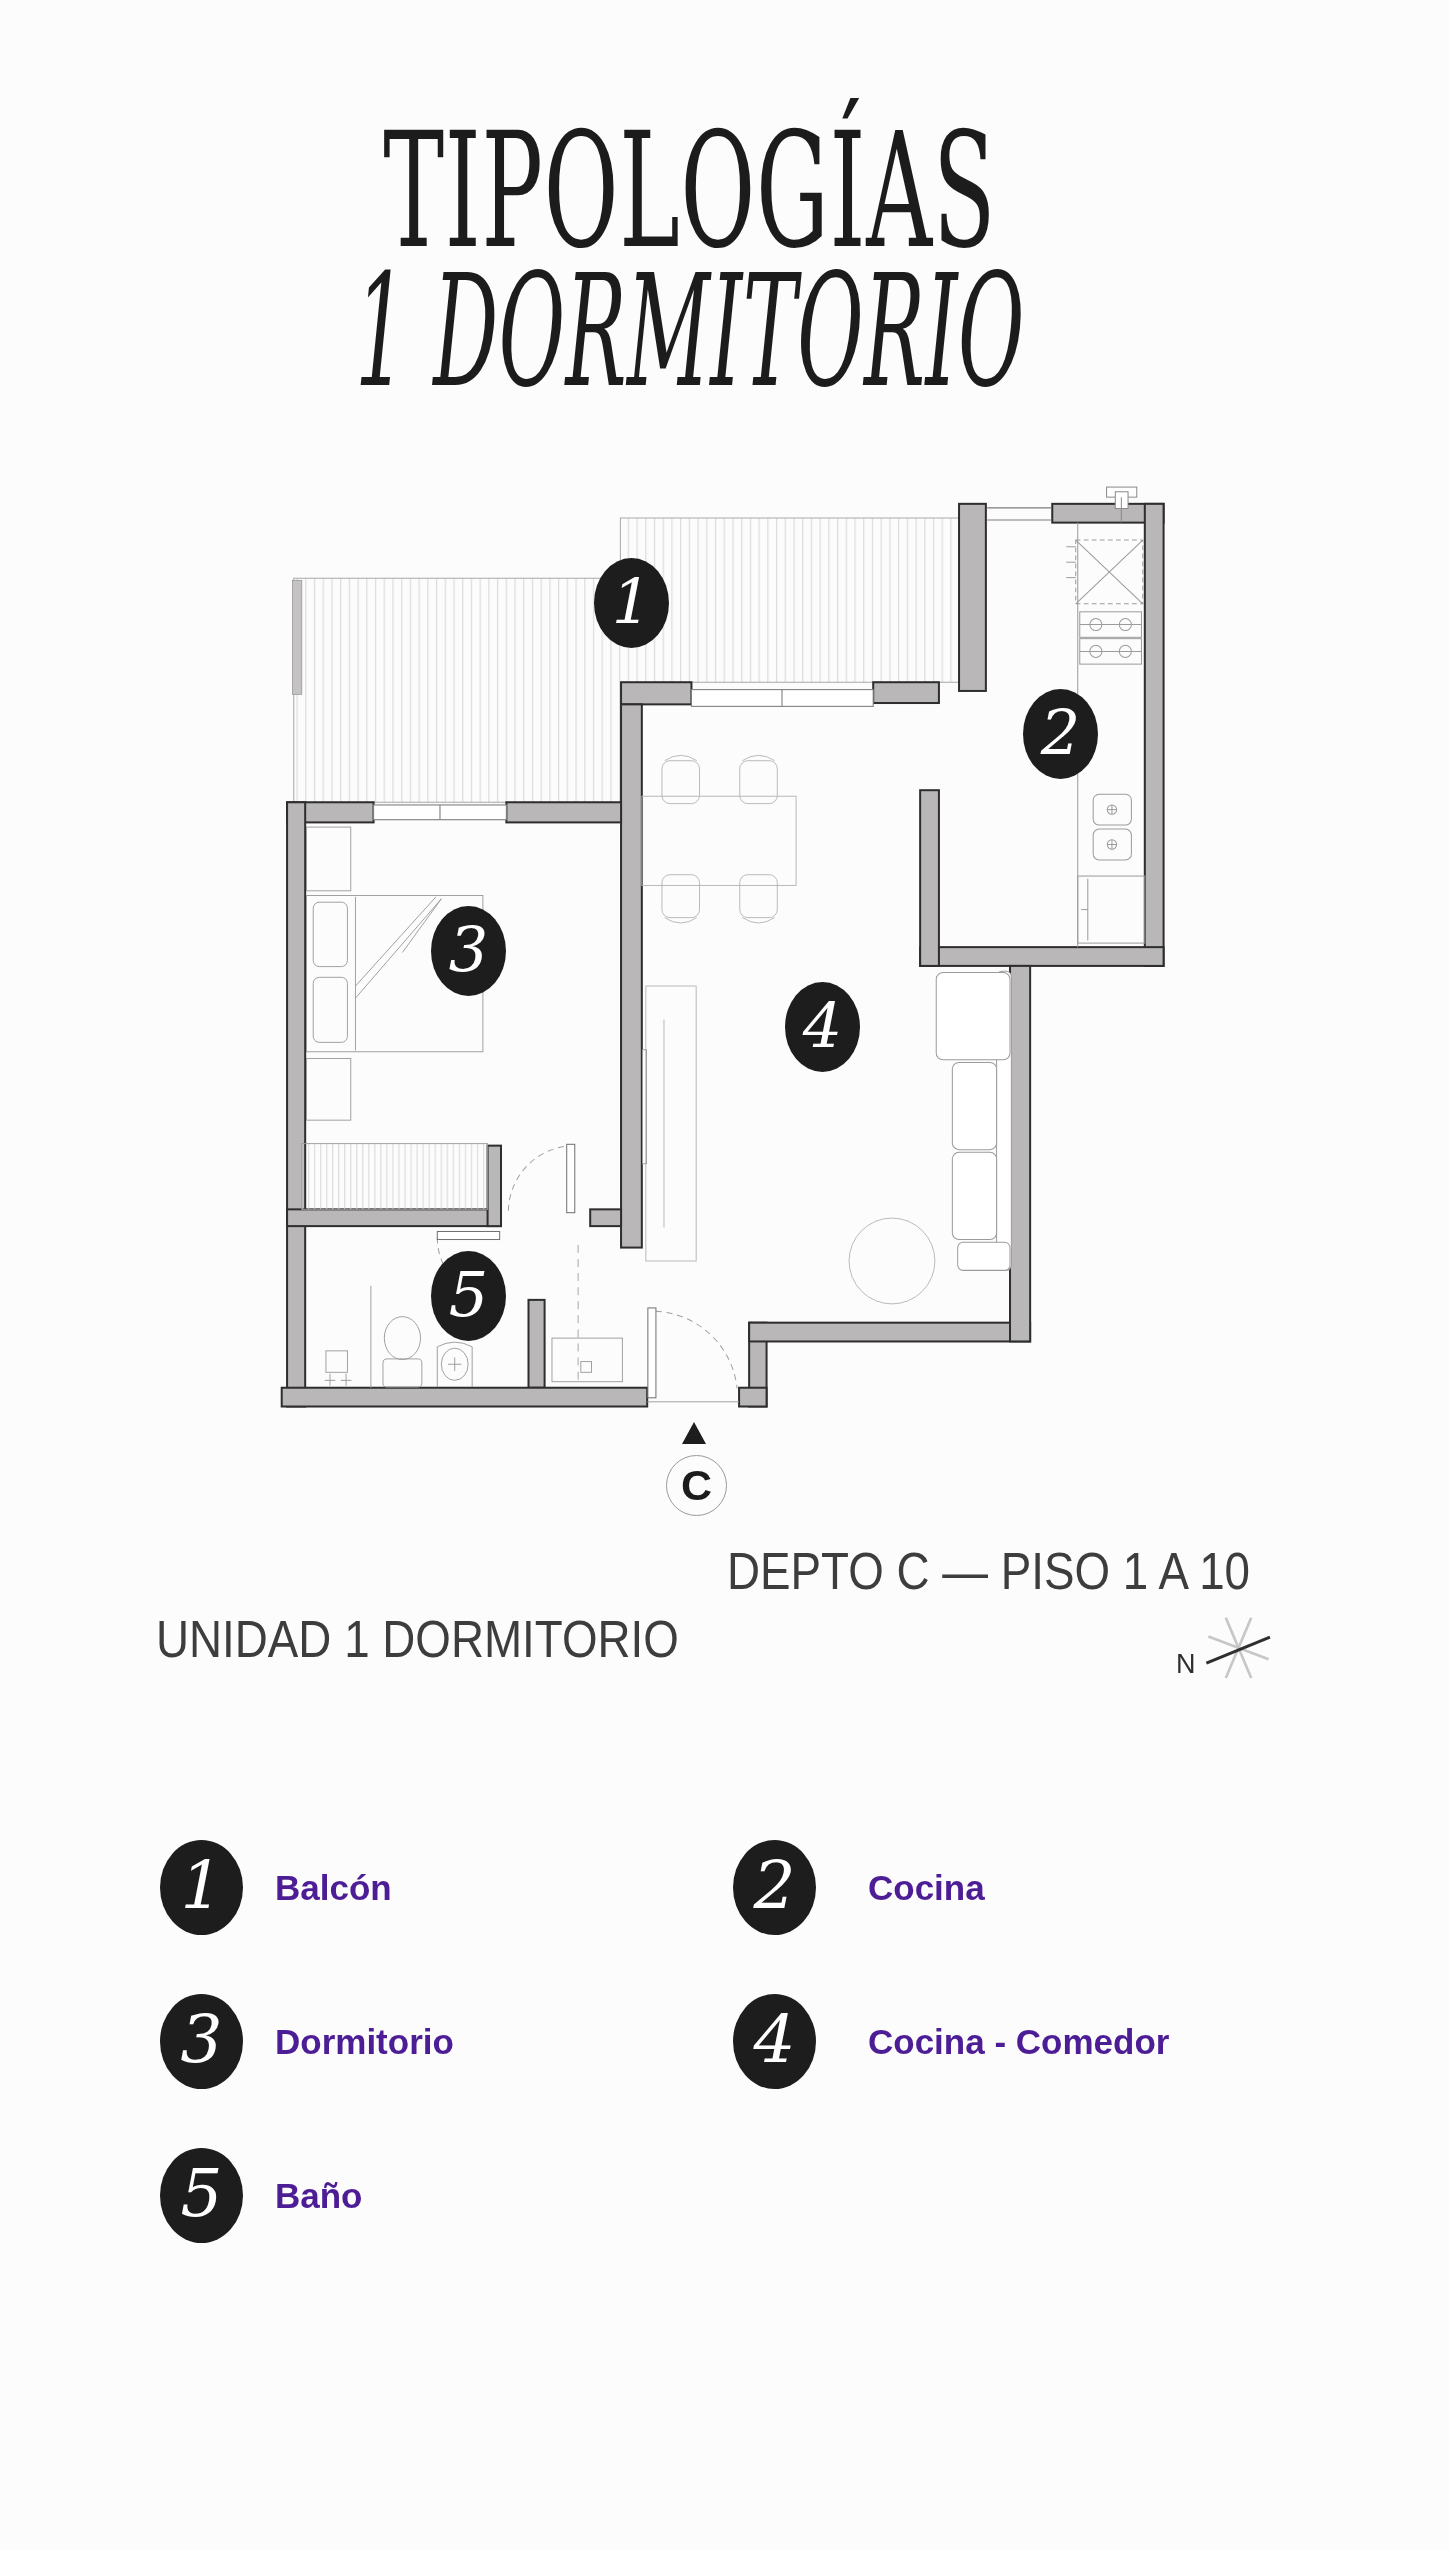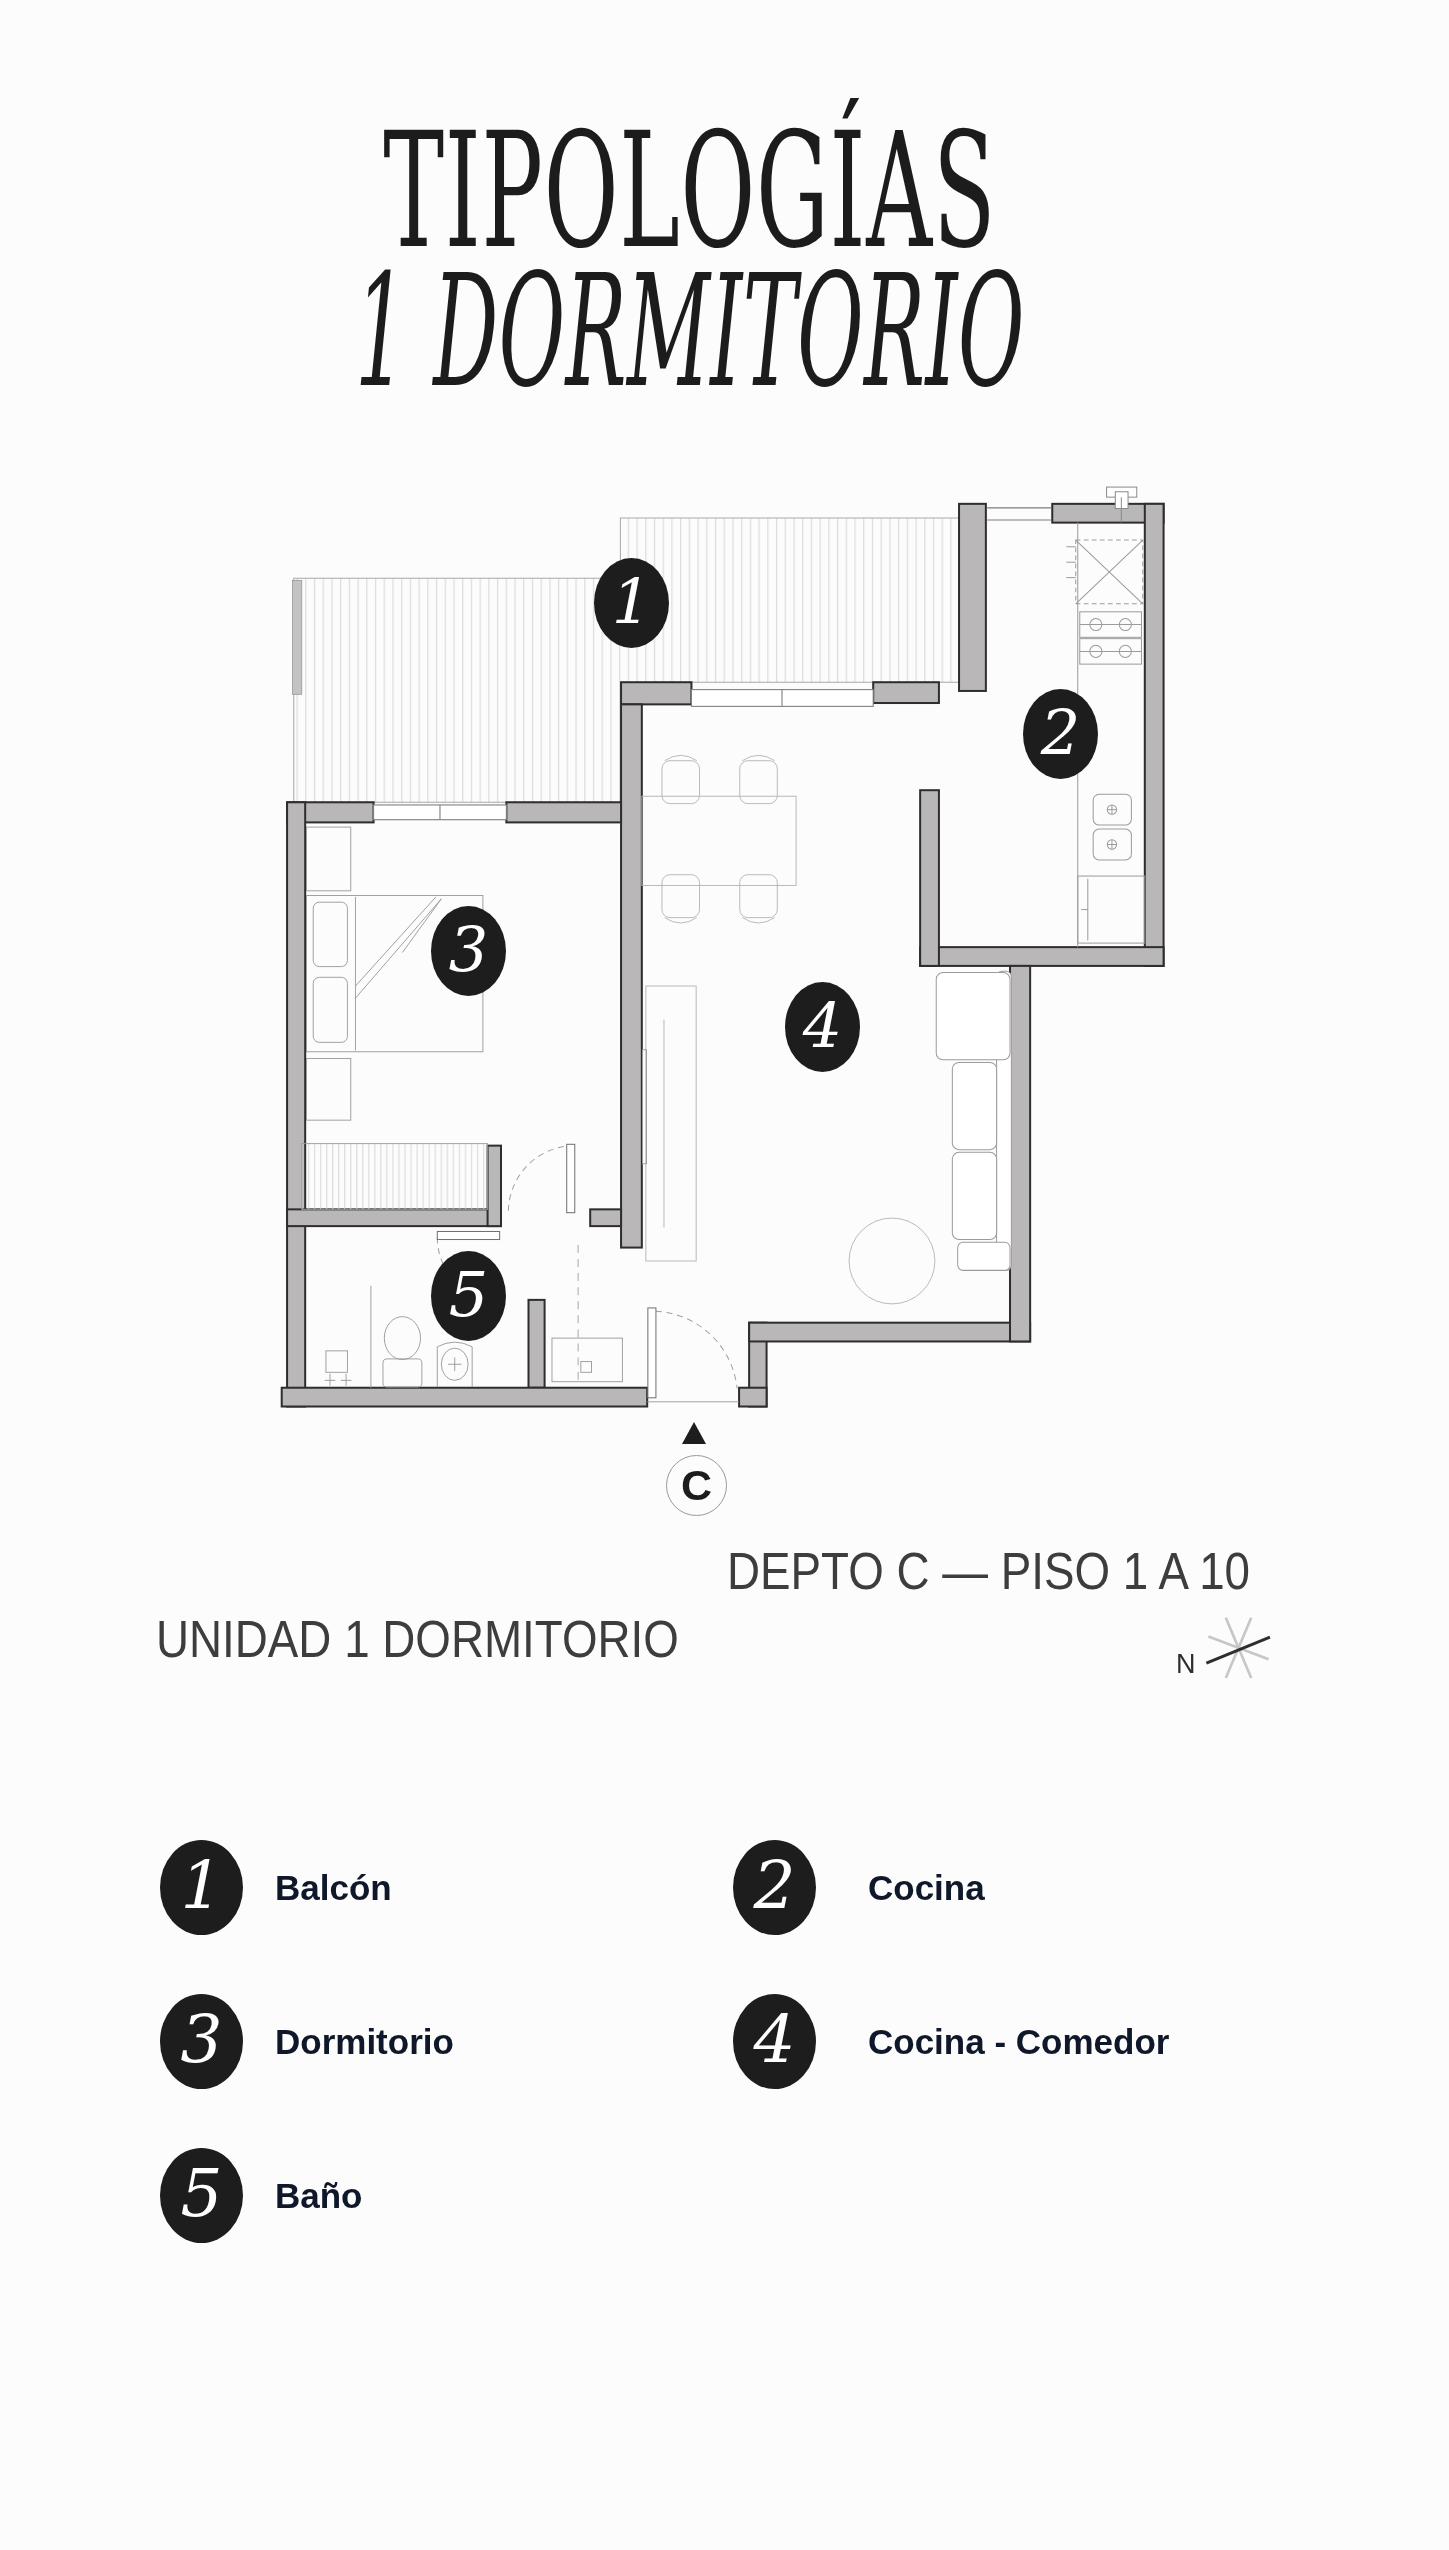--- a/index.html
+++ b/index.html
@@ -20,21 +20,21 @@
   .entry-triangle{width:0;height:0;border-left:12px solid transparent;border-right:12px solid transparent;border-bottom:22px solid #1d1d1d;}
   .entry-circle{width:59px;height:59px;border:1.3px solid #9a9a9a;border-radius:50%;display:flex;align-items:center;justify-content:center;font-weight:700;font-size:43px;color:#1c1c1c;background:#fcfcfc;}
 
   
   .info-col{color:#3d3d3d;font-size:52px;line-height:54px;white-space:nowrap;}
   .info-col .cond{display:inline-block;transform:scaleX(.88);transform-origin:left center;white-space:nowrap;}
   .north-label{color:#2e2e2e;font-size:27px;}
 
   
   .legend-row{display:flex;align-items:center;}
-  .legend-label{font-weight:700;font-size:35px;color:#0f172a;white-space:nowrap;}
+  .legend-label{font-weight:700;font-size:35px;color:#4c1d95;white-space:nowrap;}
   .ml1{margin-left:32px;} .ml2{margin-left:52px;}
 </style>
 </head>
 <body>
 
 <div class="abs title-wrap">
   <div><span class="title-line1">TIPOLOGÍAS</span></div>
   <div><span class="title-line2">1 DORMITORIO</span></div>
 </div>
 

